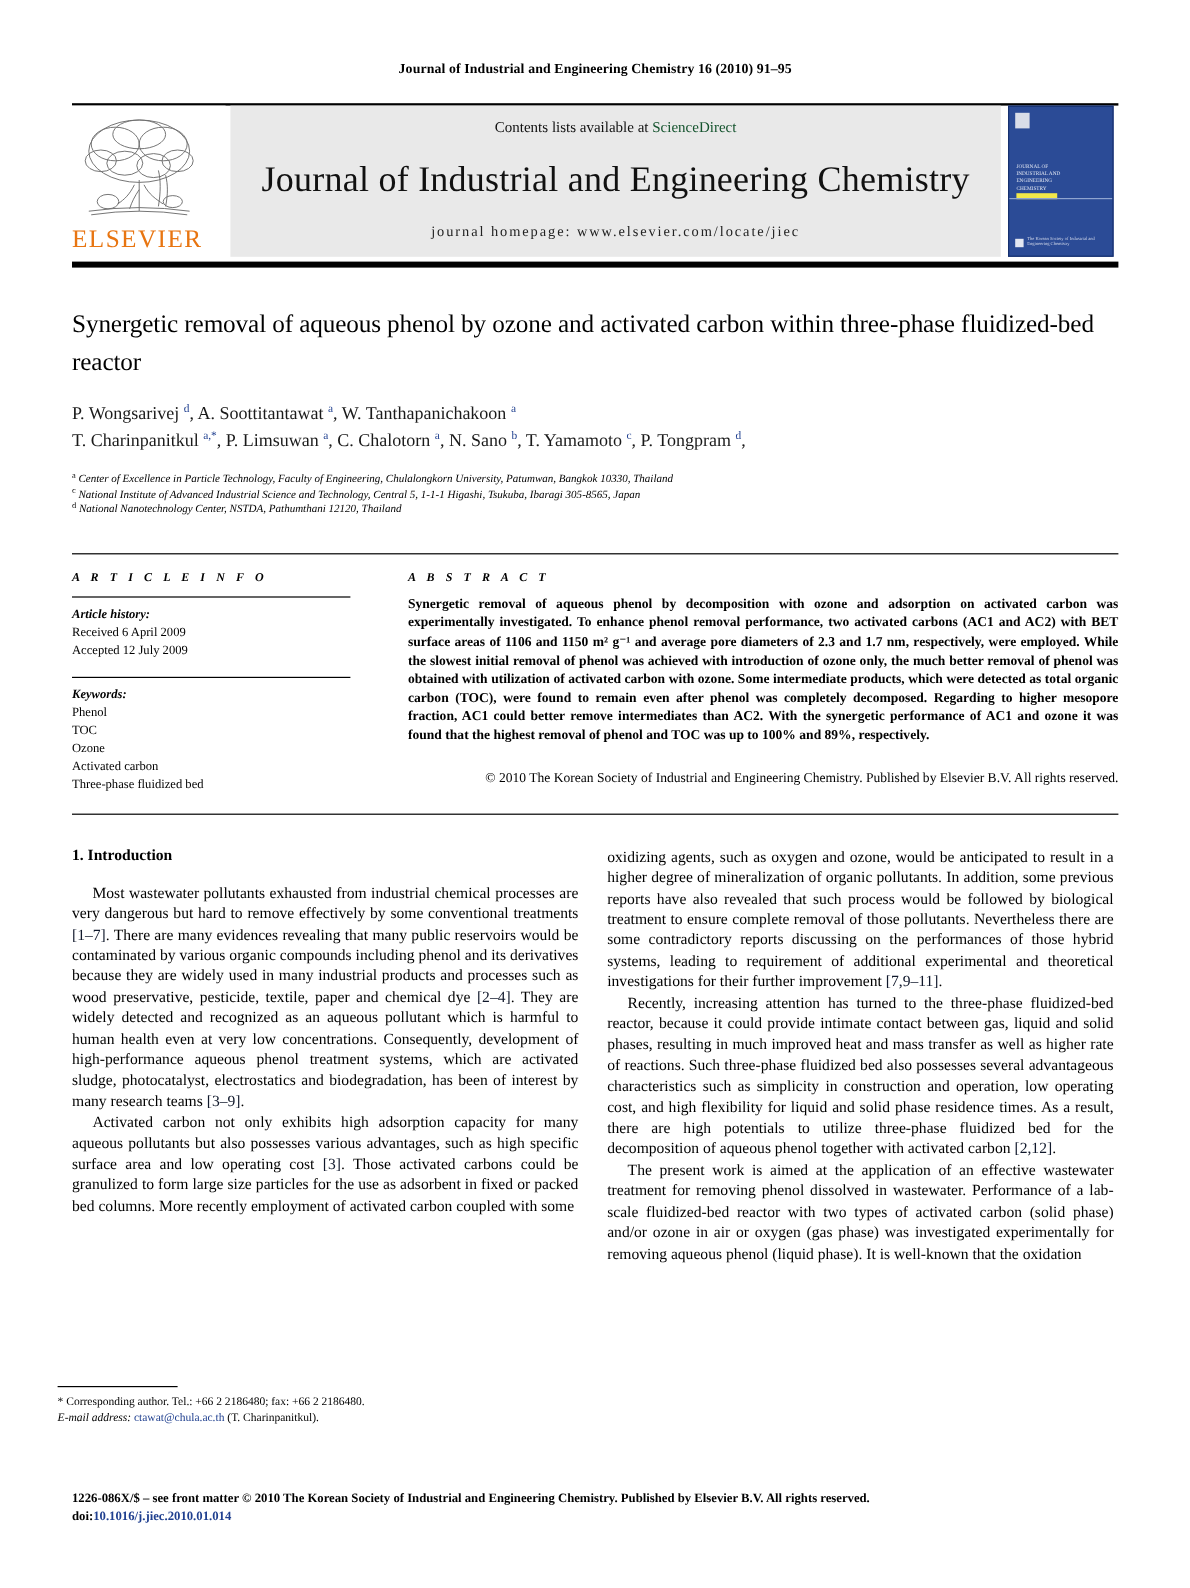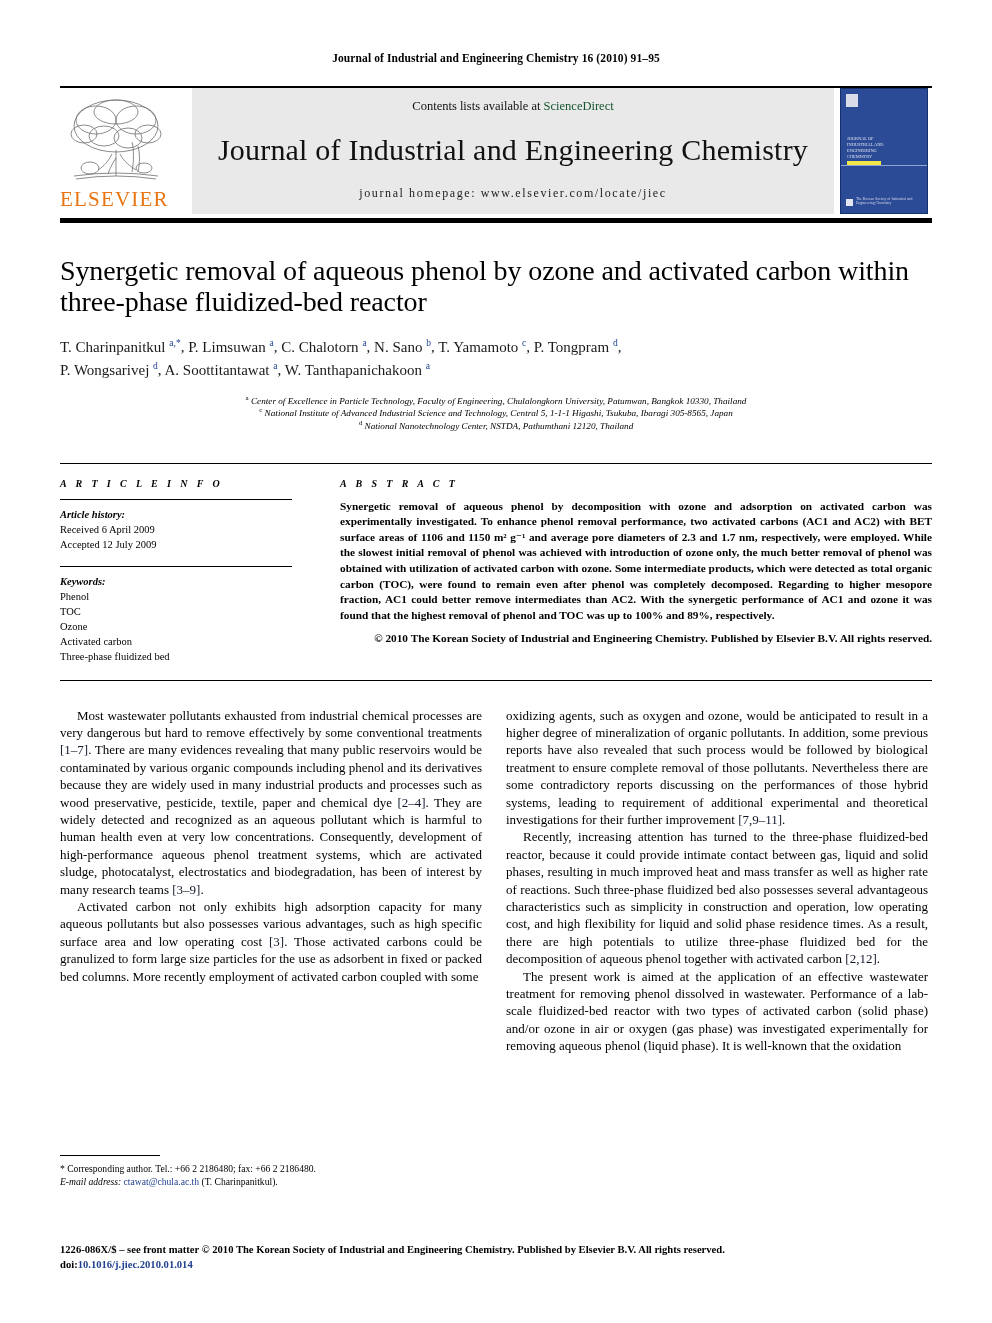--- a/index.html
+++ b/index.html
@@ -146,21 +146,21 @@
     width: 7px; height: 7px;
     background: #e3e7f1;
   }
   .masthead-rule {
     border-top: 5px solid #000;
     margin-top: 4px;
   }
 
   
   .title {
-    font-size: 28px;
+    font-size: 21px;
     line-height: 31px;
     margin-top: 32px;
     font-weight: normal;
     letter-spacing: -0.1px;
   }
   .authors {
     font-size: 15px;
     line-height: 23px;
     margin-top: 17px;
     color: #1a1a1a;
@@ -169,21 +169,20 @@
     font-size: 9.5px;
     vertical-align: super;
     line-height: 0;
   }
   .authors sup { color: #1f3f8f; }
   .affils {
     margin-top: 13px;
     font-size: 9.2px;
     line-height: 12.6px;
     font-style: italic;
-    text-align: center;
   }
   .affils sup { font-style: normal; font-size: 7px; }
 
   
   .band {
     margin-top: 30px;
     border-top: 1.2px solid #000;
     border-bottom: 1.2px solid #000;
     display: flex;
     padding: 14px 0 16px 0;
@@ -224,22 +223,22 @@
   .abstract-text {
     font-size: 11.3px;
     line-height: 15.6px;
     text-align: justify;
     font-weight: bold;
   }
   .abstract-copy {
     font-size: 11.3px;
     line-height: 15.6px;
     text-align: right;
-    font-weight: bold;
-    margin-top: 8px;
+    font-weight: normal;
+    margin-top: 20px;
   }
 
   
   .body-cols {
     display: flex;
     margin-top: 26px;
     column-gap: 24px;
   }
   .col {
     width: 422px;
@@ -257,21 +256,21 @@
     margin: 0;
     text-indent: 17px;
     hyphens: auto;
   }
   p.para + p.para { margin-top: 0; }
   .ref { color: #0f172a; }
 
   
   .footnote {
     position: absolute;
-    left: 60px;
+    left: 48px;
     top: 1155px;
     width: 422px;
   }
   .footnote-rule {
     border-top: 1px solid #000;
     width: 100px;
     margin-bottom: 6px;
   }
   .footnote-line {
     font-size: 9.6px;
@@ -349,22 +348,22 @@
         <div class="cover-sq"></div>
         <div class="cover-bottom" style="left:15px;">The Korean Society of Industrial and Engineering Chemistry</div>
       </div>
     </div>
   </div>
   <div class="masthead-rule"></div>
 
   <h1 class="title">Synergetic removal of aqueous phenol by ozone and activated carbon within three-phase fluidized-bed reactor</h1>
 
   <div class="authors">
+    <div><span id="auth2">P. Wongsarivej <sup>d</sup>, A. Soottitantawat <sup>a</sup>, W. Tanthapanichakoon <sup>a</sup></span></div>
     <div><span id="auth1">T. Charinpanitkul <sup>a,*</sup>, P. Limsuwan <sup>a</sup>, C. Chalotorn <sup>a</sup>, N. Sano <sup>b</sup>, T. Yamamoto <sup>c</sup>, P. Tongpram <sup>d</sup>,</span></div>
-    <div><span id="auth2">P. Wongsarivej <sup>d</sup>, A. Soottitantawat <sup>a</sup>, W. Tanthapanichakoon <sup>a</sup></span></div>
   </div>
 
   <div class="affils">
     <div><sup>a</sup> <span>Center of Excellence in Particle Technology, Faculty of Engineering, Chulalongkorn University, Patumwan, Bangkok 10330, Thailand</span></div>
     <div><sup>c</sup> <span>National Institute of Advanced Industrial Science and Technology, Central 5, 1-1-1 Higashi, Tsukuba, Ibaragi 305-8565, Japan</span></div>
     <div><sup>d</sup> <span>National Nanotechnology Center, NSTDA, Pathumthani 12120, Thailand</span></div>
   </div>
 
   <div class="band">
 
@@ -386,20 +385,21 @@
 
     <div class="abs-col">
       <div class="sec-head">A B S T R A C T</div>
       <div class="abstract-text">Synergetic removal of aqueous phenol by decomposition with ozone and adsorption on activated carbon was experimentally investigated. To enhance phenol removal performance, two activated carbons (AC1 and AC2) with BET surface areas of 1106 and 1150 m² g⁻¹ and average pore diameters of 2.3 and 1.7 nm, respectively, were employed. While the slowest initial removal of phenol was achieved with introduction of ozone only, the much better removal of phenol was obtained with utilization of activated carbon with ozone. Some intermediate products, which were detected as total organic carbon (TOC), were found to remain even after phenol was completely decomposed. Regarding to higher mesopore fraction, AC1 could better remove intermediates than AC2. With the synergetic performance of AC1 and ozone it was found that the highest removal of phenol and TOC was up to 100% and 89%, respectively.</div>
       <div class="abstract-copy">© 2010 The Korean Society of Industrial and Engineering Chemistry. Published by Elsevier B.V. All rights reserved.</div>
     </div>
   </div>
 
   <div class="body-cols">
     <div class="col">
+      <h2 class="body-head">1. Introduction</h2>
       <p class="para" id="lp0">Most wastewater pollutants exhausted from industrial chemical processes are very dangerous but hard to remove effectively by some conventional treatments <span class="ref">[1–7]</span>. There are many evidences revealing that many public reservoirs would be contaminated by various organic compounds including phenol and its derivatives because they are widely used in many industrial products and processes such as wood preservative, pesticide, textile, paper and chemical dye <span class="ref">[2–4]</span>. They are widely detected and recognized as an aqueous pollutant which is harmful to human health even at very low concentrations. Consequently, development of high-performance aqueous phenol treatment systems, which are activated sludge, photocatalyst, electrostatics and biodegradation, has been of interest by many research teams <span class="ref">[3–9]</span>.</p>
       <p class="para" id="lp1">Activated carbon not only exhibits high adsorption capacity for many aqueous pollutants but also possesses various advantages, such as high specific surface area and low operating cost <span class="ref">[3]</span>. Those activated carbons could be granulized to form large size particles for the use as adsorbent in fixed or packed bed columns. More recently employment of activated carbon coupled with some</p>
     </div>
     <div class="col">
       <p class="para" id="rp0" style="text-indent:0">oxidizing agents, such as oxygen and ozone, would be anticipated to result in a higher degree of mineralization of organic pollutants. In addition, some previous reports have also revealed that such process would be followed by biological treatment to ensure complete removal of those pollutants. Nevertheless there are some contradictory reports discussing on the performances of those hybrid systems, leading to requirement of additional experimental and theoretical investigations for their further improvement <span class="ref">[7,9–11]</span>.</p>
       <p class="para" id="rp1">Recently, increasing attention has turned to the three-phase fluidized-bed reactor, because it could provide intimate contact between gas, liquid and solid phases, resulting in much improved heat and mass transfer as well as higher rate of reactions. Such three-phase fluidized bed also possesses several advantageous characteristics such as simplicity in construction and operation, low operating cost, and high flexibility for liquid and solid phase residence times. As a result, there are high potentials to utilize three-phase fluidized bed for the decomposition of aqueous phenol together with activated carbon <span class="ref">[2,12]</span>.</p>
       <p class="para" id="rp2">The present work is aimed at the application of an effective wastewater treatment for removing phenol dissolved in wastewater. Performance of a lab-scale fluidized-bed reactor with two types of activated carbon (solid phase) and/or ozone in air or oxygen (gas phase) was investigated experimentally for removing aqueous phenol (liquid phase). It is well-known that the oxidation</p>
     </div>
   </div>
 

